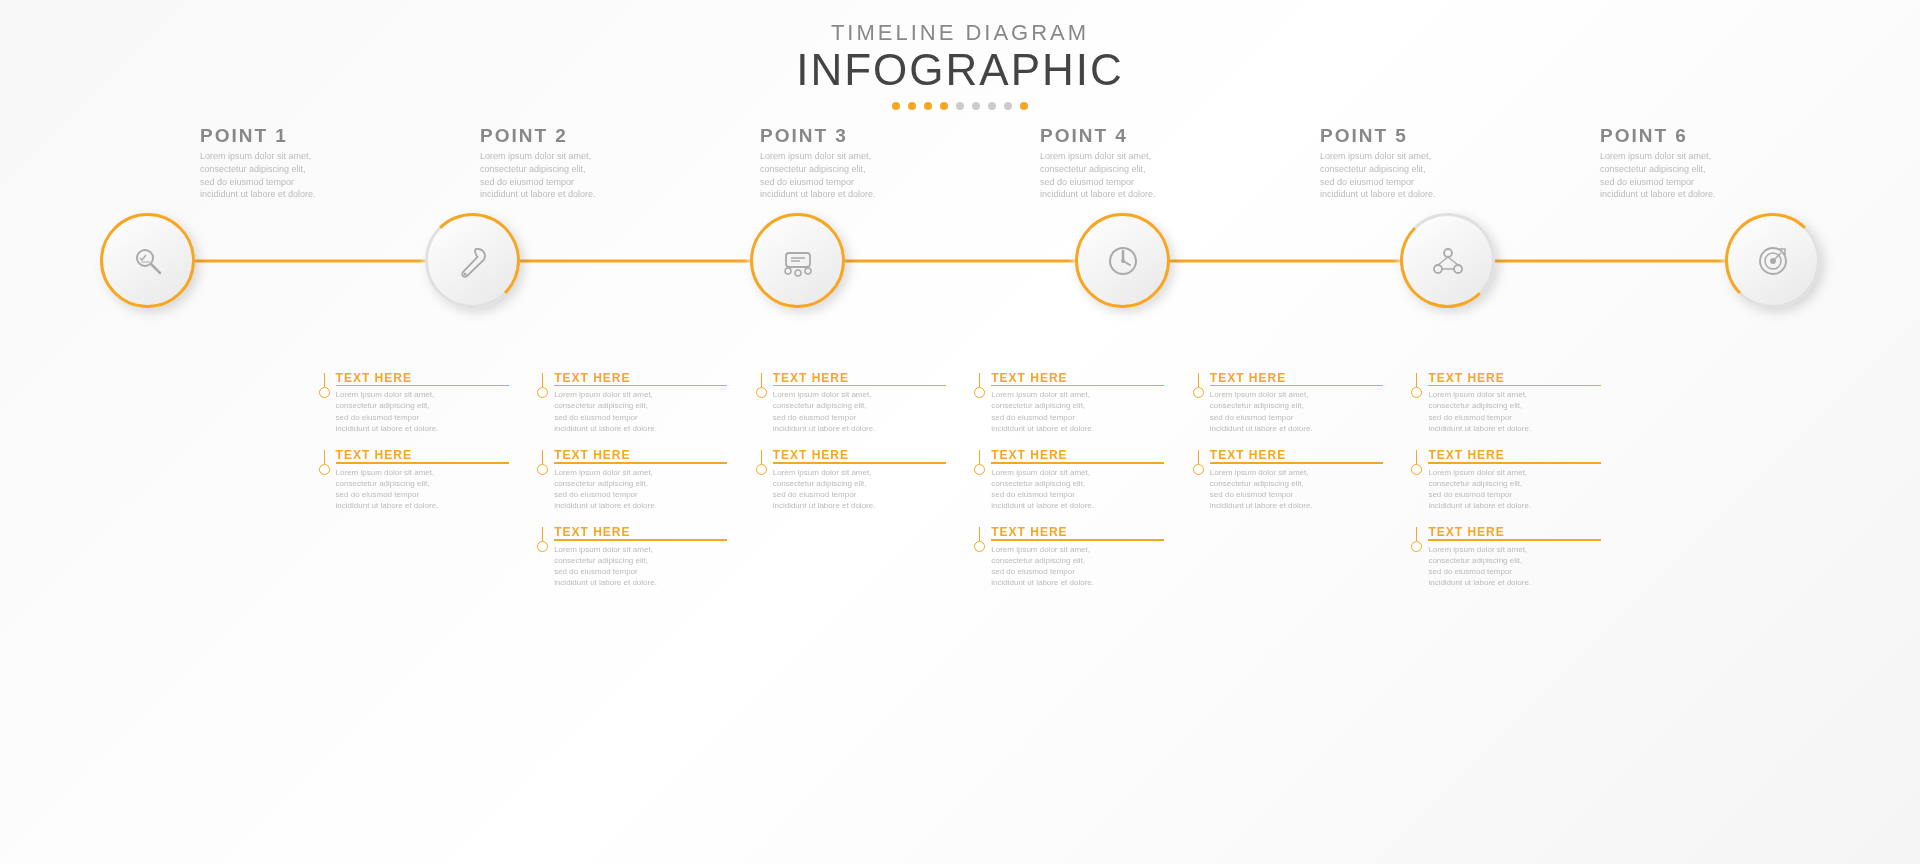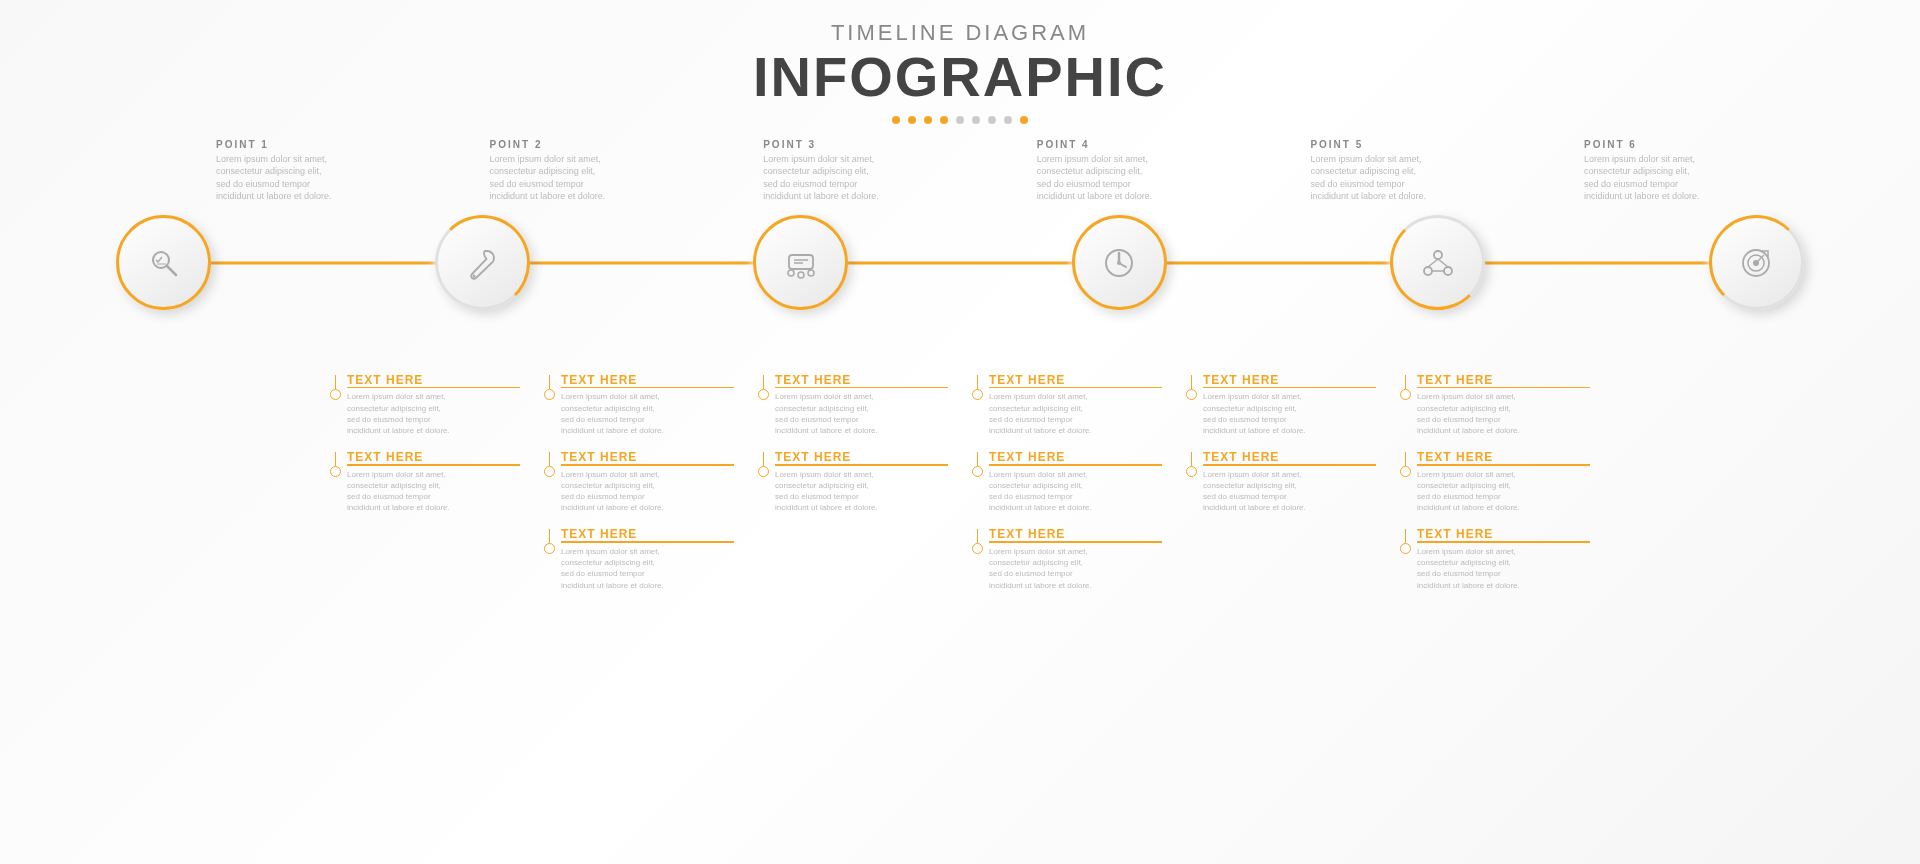--- a/index.html
+++ b/index.html
@@ -10,38 +10,38 @@
       font-family: Arial, sans-serif;
       overflow: hidden;
       position: relative;
     }
 
     .page-container {
       width: 1920px;
       height: 864px;
       background: linear-gradient(135deg, #f8f8f8 0%, #ffffff 50%, #f5f5f5 100%);
       position: relative;
-      padding: 20px 56px;
+      padding: 20px 40px;
     }
 
     
     .header {
       text-align: center;
       margin-bottom: 10px;
     }
     .header-subtitle {
       font-size: 22px;
       color: #888;
       font-weight: 400;
       letter-spacing: 3px;
       text-transform: uppercase;
     }
     .header-title {
-      font-size: 56px;
-      font-weight: 700;
+      font-size: 44px;
+      font-weight: 400;
       color: #444;
       text-transform: uppercase;
       letter-spacing: 2px;
       line-height: 1.1;
     }
     .header-dots {
       display: flex;
       justify-content: center;
       gap: 8px;
       margin-top: 8px;
@@ -68,21 +68,21 @@
       display: flex;
       justify-content: space-between;
       padding: 0 80px 0 160px;
       margin-bottom: 5px;
     }
     .point-block {
       width: 200px;
       text-align: left;
     }
     .point-title {
-      font-size: 10px;
+      font-size: 19px;
       font-weight: 700;
       color: #888;
       letter-spacing: 2px;
       text-transform: uppercase;
     }
     .point-lorem {
       font-size: 9px;
       color: #bbb;
       line-height: 1.4;
       margin-top: 3px;

